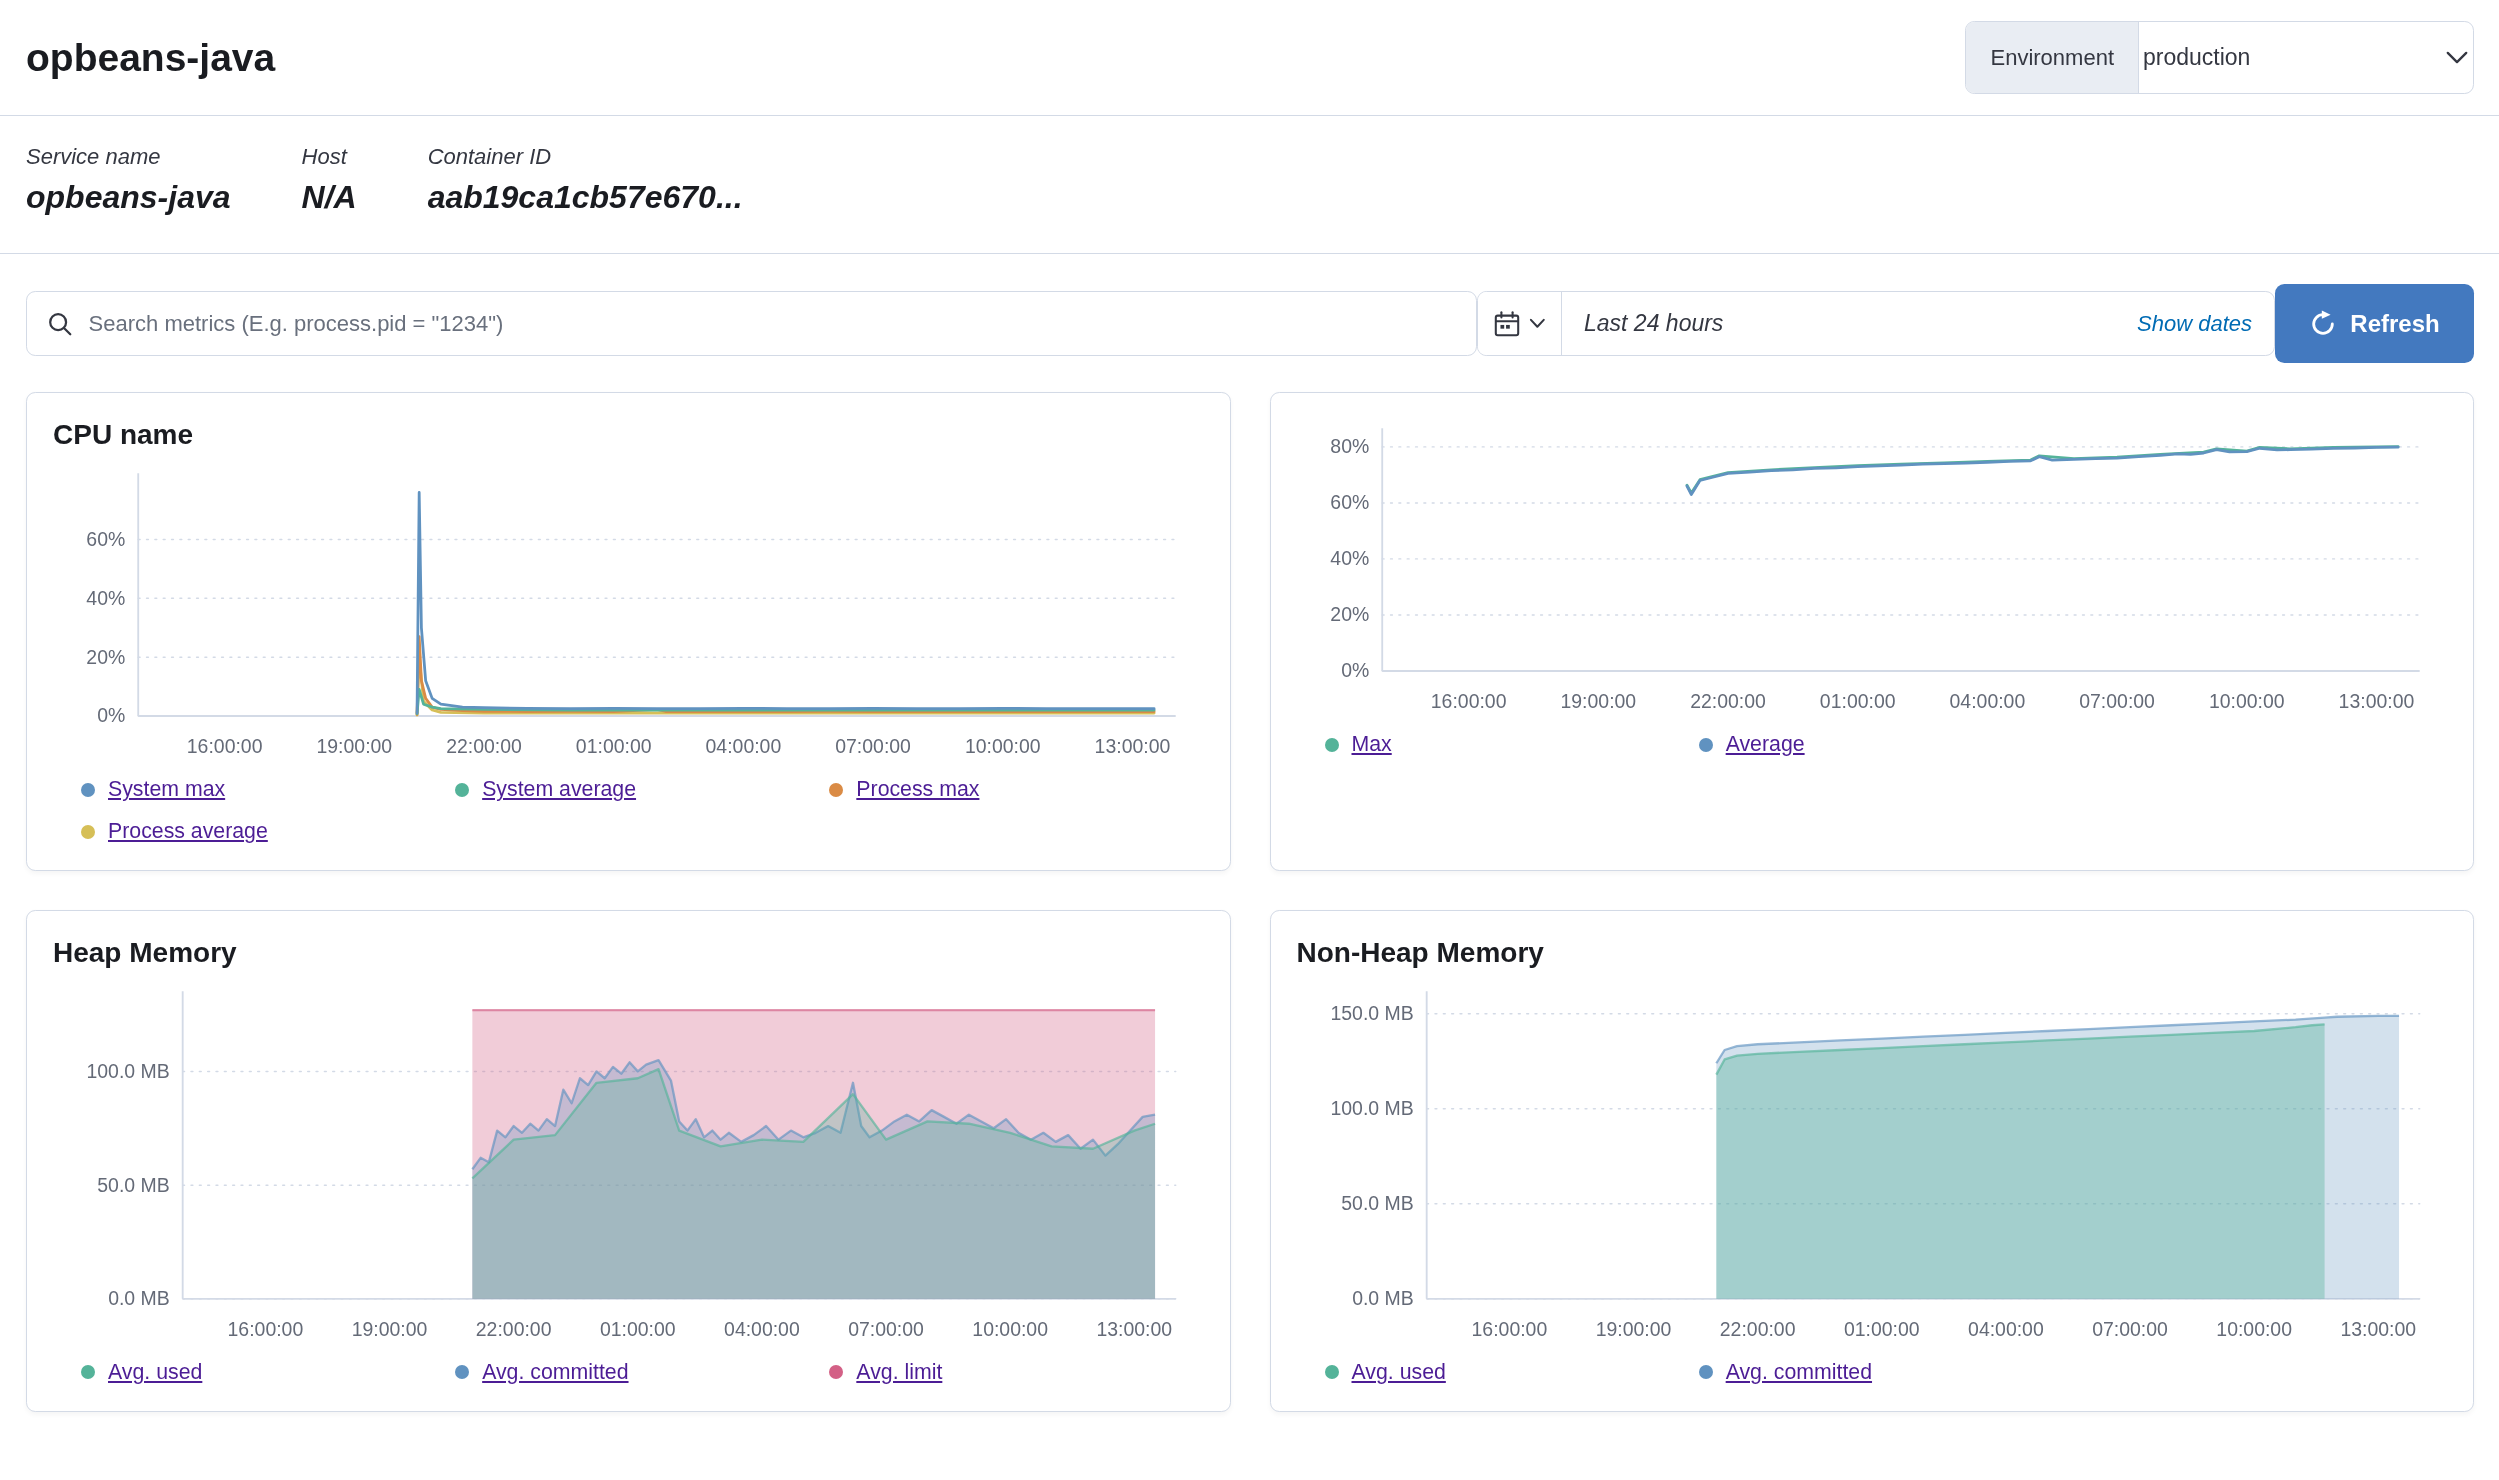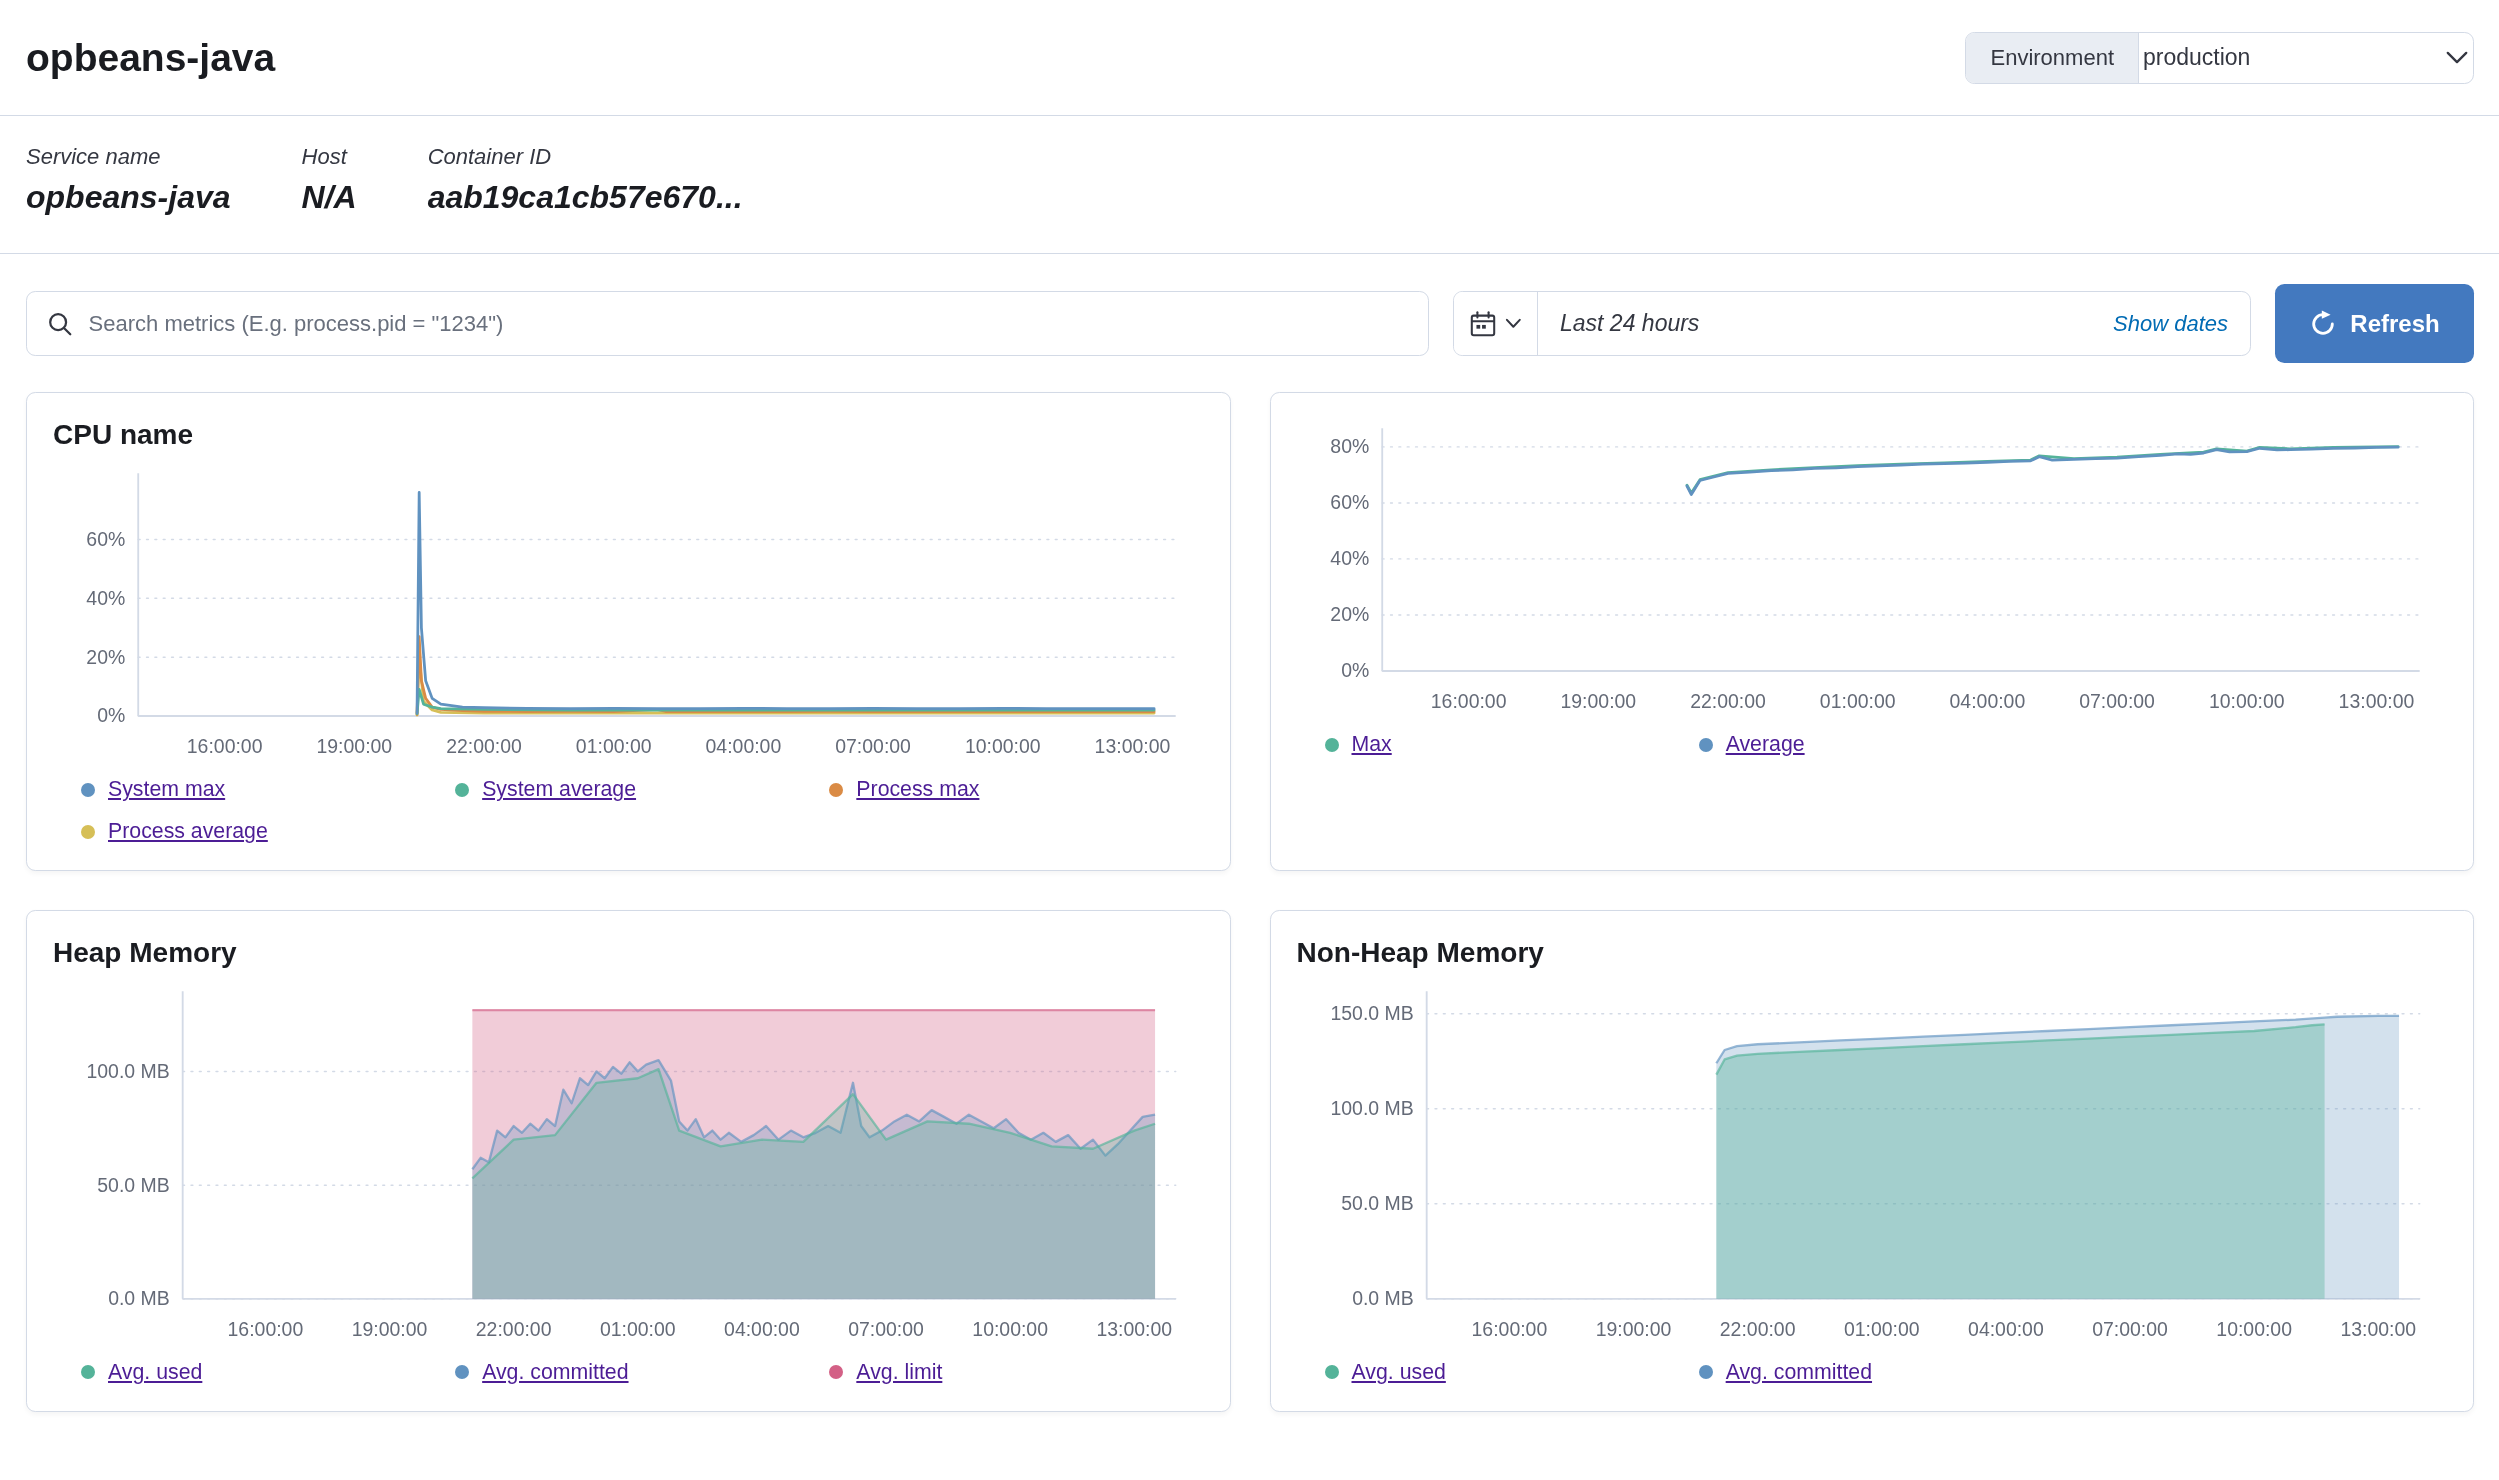--- a/index.html
+++ b/index.html
@@ -3,34 +3,34 @@
 <meta charset="utf-8">
 <style>
   * { margin:0; padding:0; box-sizing:border-box; }
   html,body { width:2500px; height:1481px; overflow:hidden; background:#fff;
     font-family:"Liberation Sans", sans-serif; color:#343741; }
 
   
   .header { display:flex; align-items:center; justify-content:space-between;
     height:116px; padding:0 26px; border-bottom:1.9px solid #d3dae6; }
   .page-title { font-size:39px; font-weight:700; color:#1a1c21; }
-  .env-control { display:flex; align-items:stretch; height:52px; border:1.9px solid #d3dae6;
+  .env-control { display:flex; align-items:stretch; height:73px; border:1.9px solid #d3dae6;
     border-radius:9.3px; overflow:hidden; background:#fff; }
   .env-prepend { display:flex; align-items:center; padding:0 24px; background:#e9edf3;
     border-right:1.9px solid #d3dae6; font-size:22px; color:#343741; }
   .env-select { display:flex; align-items:center; gap:102px; padding:0 4px; font-size:23px;
     color:#343741; cursor:pointer; min-width:334px; justify-content:space-between; }
 
   
   .service-info { display:flex; gap:71px; padding:28px 26px 37px 26px; border-bottom:1.9px solid #d3dae6;font-style:italic; }
   .stat .stat-label { font-size:22px; color:#343741; }
   .stat .stat-value { font-size:32px; font-weight:700; color:#1a1c21; margin-top:9.3px; }
 
   
-  .toolbar { display:flex; align-items:center; gap:24px; margin:30px 26px 0 26px;justify-content:flex-end; }
+  .toolbar { display:flex; align-items:center; margin:30px 26px 0 26px;justify-content:flex-end; }
   .search-box { flex:1; display:flex; align-items:center; height:65px; border:1.9px solid #d3dae6;
     border-radius:9.3px; background:#fff; padding:0 18.6px; }
   .search-box input { border:none; outline:none; flex:1; font-size:22px; color:#343741;
     font-family:"Liberation Sans", sans-serif; margin-left:15px; }
   .search-box input::placeholder { color:#69707d; }
   .datepicker { display:flex; align-items:center; height:65px; width:798px; border:1.9px solid #d3dae6;
     border-radius:9.3px; background:#fff; overflow:hidden;font-style:italic; }
   .cal-btn { display:flex; align-items:center; justify-content:center; gap:7.4px; width:84px;
     align-self:stretch; border-right:1.9px solid #d3dae6; cursor:pointer; background:#fff; }
   .date-text { flex:1; display:flex; align-items:center; justify-content:space-between; padding:0 22px; }

